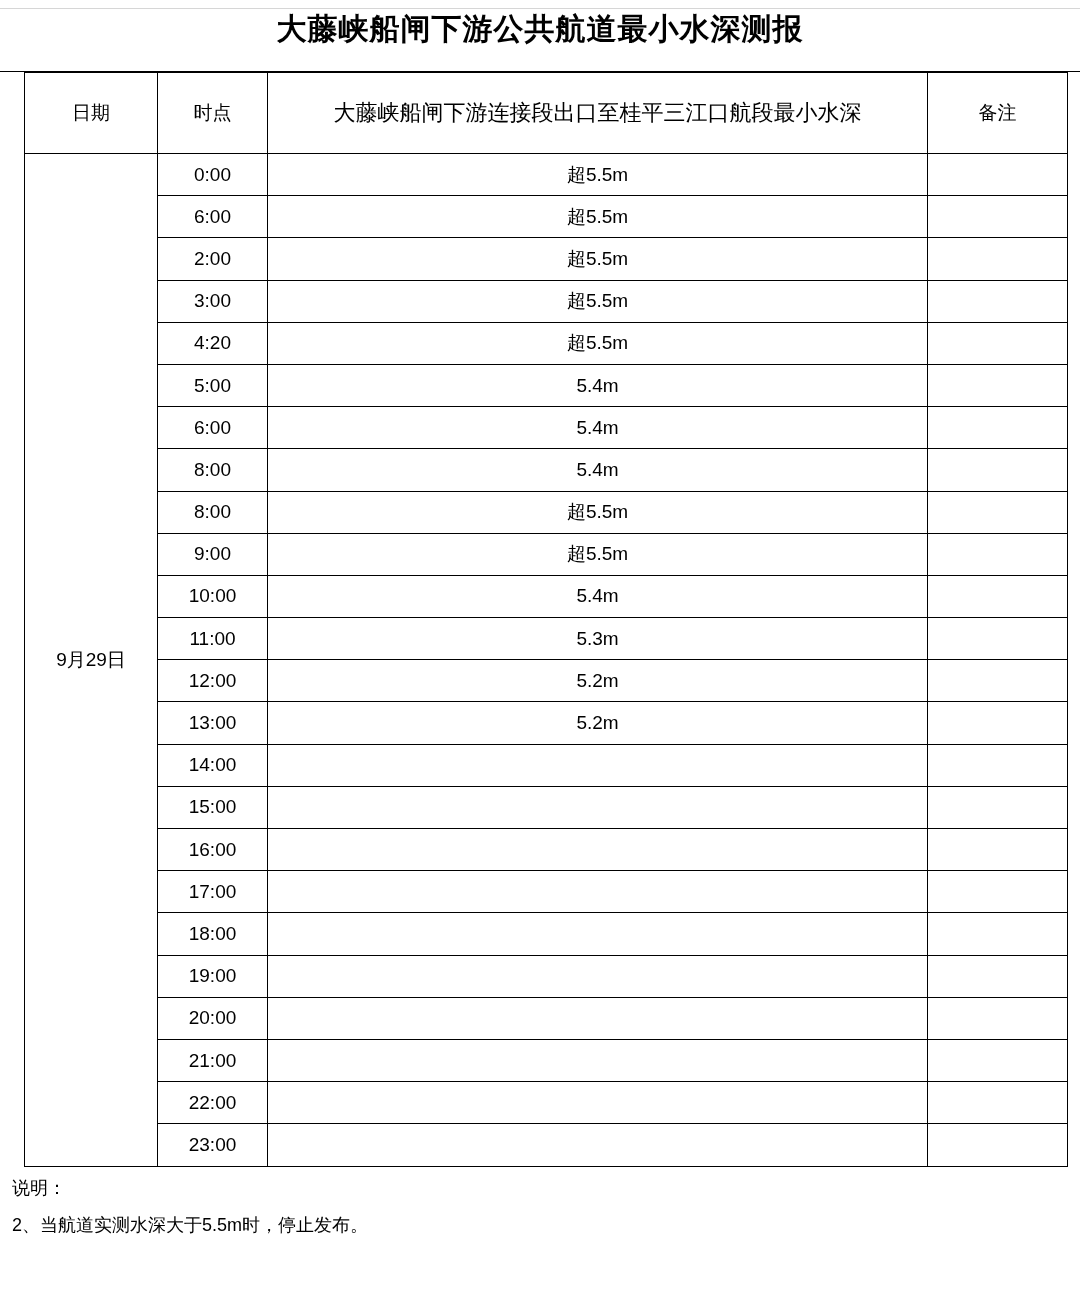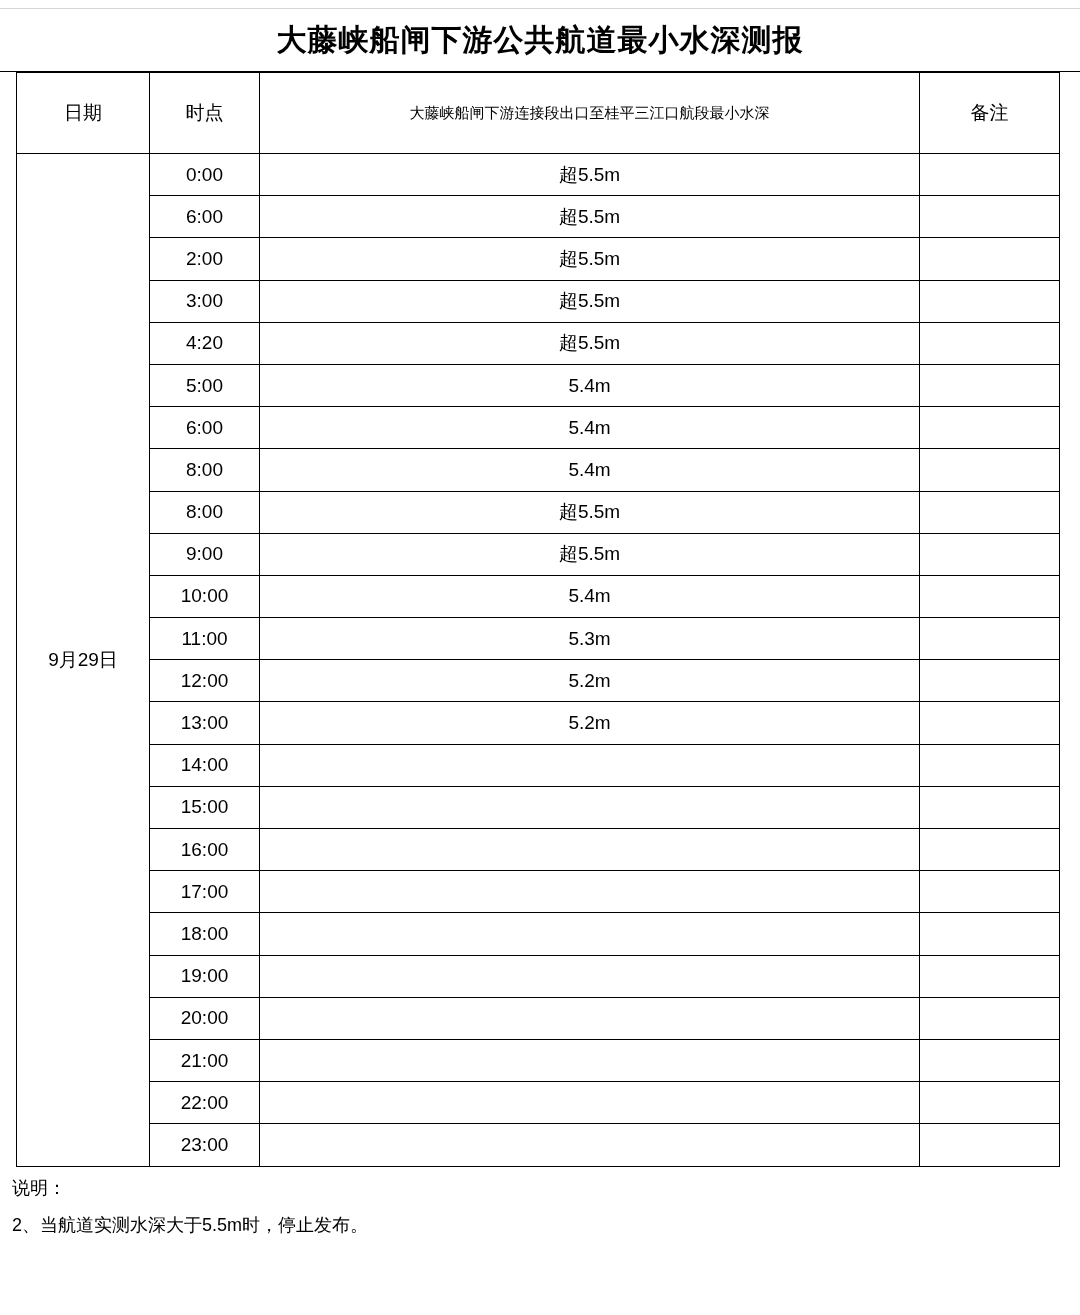--- a/index.html
+++ b/index.html
@@ -19,54 +19,54 @@
     width: 1080px;
     height: 1315px;
     box-sizing: border-box;
   }
   
   .title-row {
     height: 62px;
     border-bottom: 1px solid #000;
     border-top: 1px solid #d6d6d6;
     display: flex;
-    align-items: center;
+    align-items: flex-start;
     justify-content: center;
   }
   .title-row .title-text {
     font-size: 30px;
     font-weight: bold;
     letter-spacing: 1px;
   }
   
   table.report {
     border-collapse: collapse;
     width: 896px;
-    margin: 0 16px;
+    margin: 0 24px;
     table-layout: fixed;
   }
   table.report td, table.report th {
     border: 1px solid #000000;
     text-align: center;
     vertical-align: middle;
     font-size: 19px;
     font-weight: normal;
     padding: 0;
   }
   .col-date { width: 133px; }
   .col-time { width: 110px; }
   .col-depth { width: 660px; }
   .col-note { width: 140px; }
 
   thead th {
     height: 80px;
     font-size: 20px;
   }
   thead th.hdr-depth {
-    font-size: 15px;
+    font-size: 22px;
   }
   tbody td {
     height: 41.2px;
   }
   td.date-cell {
     font-size: 19px;
   }
   
   .notes {
     margin: 0 12px;

